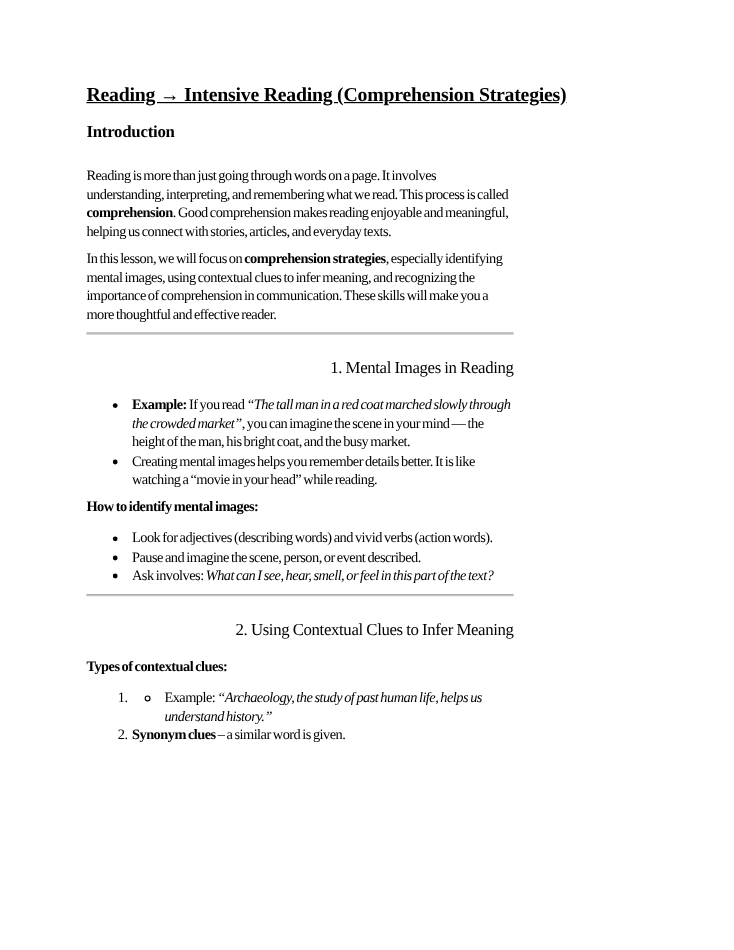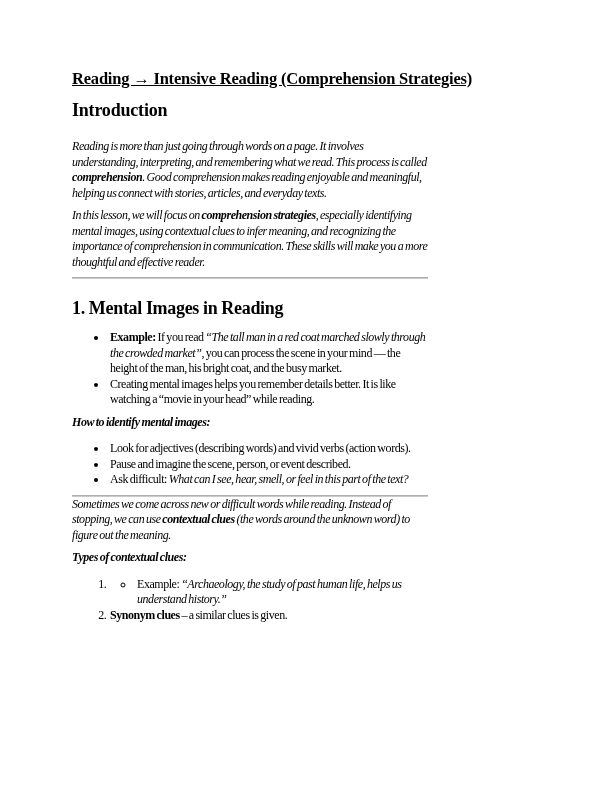--- a/index.html
+++ b/index.html
@@ -26,36 +26,37 @@
     font-size: 16.5px;
     line-height: 20.5px;
     font-weight: bold;
     text-decoration: underline;
     margin: 0 0 12px 0;
     white-space: nowrap;
     letter-spacing: -0.2px;
     word-spacing: 0;
   }
   .h-intro {
-    font-size: 18px;
+    font-size: 14px;
     line-height: 17.5px;
     font-weight: bold;
     margin: 0 0 20px 0;
     letter-spacing: -0.2px;
     word-spacing: 0;
   }
   .h-section {
-    font-size: 18px;
+    font-size: 14px;
     line-height: 16px;
-    font-weight: bold;
+    font-weight: normal;
     margin: 21px 0 14px 0;
     letter-spacing: -0.3px;
     word-spacing: -0.3px;
+    text-align: right;
   }
-  p { margin: 0 0 7px 0; font-style: italic; }
+  p { margin: 0 0 7px 0; }
   .bold-label {
     font-weight: bold;
     margin: 3px 0 11px 0;
   }
   hr.rule {
     border: 0;
     height: 2px;
     background: linear-gradient(to bottom, #9f9f9f, #d8d8d8);
     margin: 7px 0 0 0;
   }
@@ -90,43 +91,43 @@
   <p><span>Reading is more than just going through words on a page. It involves understanding, interpreting, and remembering what we read. This process is called </span><span class="seg-b">comprehension</span><span>. Good comprehension makes reading enjoyable and meaningful, helping us connect with stories, articles, and everyday texts.</span></p>
 
   <p><span>In this lesson, we will focus on </span><span class="seg-b">comprehension strategies</span><span>, especially identifying mental images, using contextual clues to infer meaning, and recognizing the importance of comprehension in communication. These skills will make you a more thoughtful and effective reader.</span></p>
 
   <hr class="rule">
 
   <h3 class="h-section">1. Mental Images in Reading</h3>
 
 
   <ul class="disc">
-    <li><span class="seg-b">Example:</span><span> If you read </span><span class="seg-i">“The tall man in a red coat marched slowly through the crowded market”</span><span>, you can process the scene in your mind — the height of the man, his bright coat, and the busy market.</span></li>
+    <li><span class="seg-b">Example:</span><span> If you read </span><span class="seg-i">“The tall man in a red coat marched slowly through the crowded market”</span><span>, you can imagine the scene in your mind — the height of the man, his bright coat, and the busy market.</span></li>
     <li><span>Creating mental images helps you remember details better. It is like watching a “movie in your head” while reading.</span></li>
   </ul>
 
   <p class="bold-label">How to identify mental images:</p>
 
   <ul class="disc">
     <li><span>Look for adjectives (describing words) and vivid verbs (action words).</span></li>
     <li><span>Pause and imagine the scene, person, or event described.</span></li>
-    <li><span>Ask difficult: </span><span class="seg-i">What can I see, hear, smell, or feel in this part of the text?</span></li>
+    <li><span>Ask involves: </span><span class="seg-i">What can I see, hear, smell, or feel in this part of the text?</span></li>
   </ul>
 
   <hr class="rule">
 
+  <h3 class="h-section">2. Using Contextual Clues to Infer Meaning</h3>
 
-  <p><span>Sometimes we come across new or difficult words while reading. Instead of stopping, we can use </span><span class="seg-b">contextual clues</span><span> (the words around the unknown word) to figure out the meaning.</span></p>
 
   <p class="bold-label">Types of contextual clues:</p>
 
   <ol class="num">
     <li>
       <ul class="circle">
         <li><span>Example: </span><span class="seg-i">“Archaeology, the study of past human life, helps us understand history.”</span></li>
       </ul>
     </li>
     <li>
-      <span><span class="seg-b">Synonym clues</span><span> – a similar clues is given.</span></span>
+      <span><span class="seg-b">Synonym clues</span><span> – a similar word is given.</span></span>
     </li>
   </ol>
 
 </div>
 
 </body></html>

